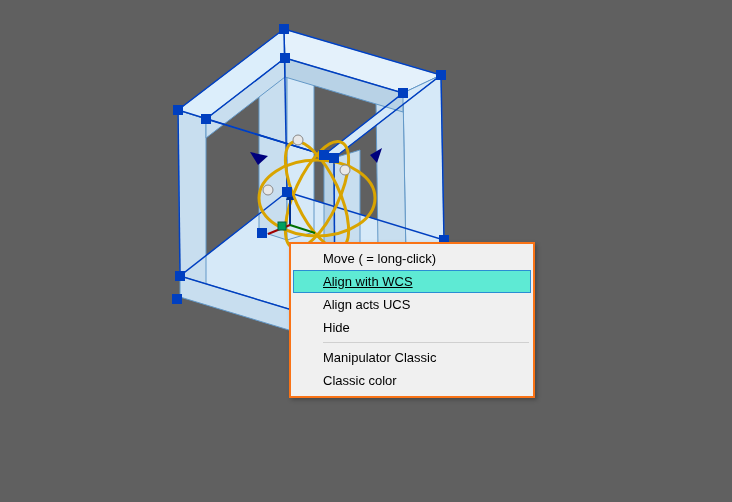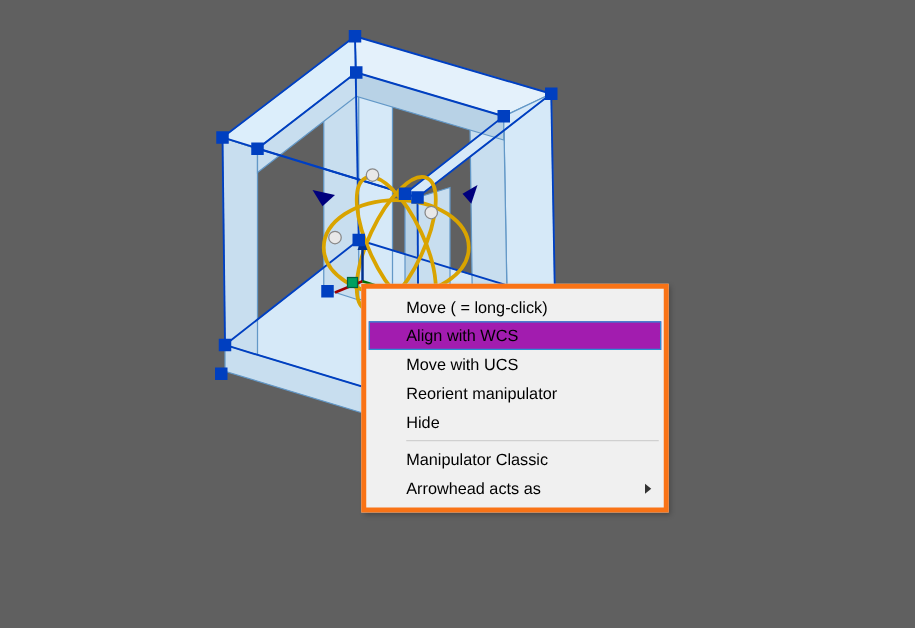--- a/index.html
+++ b/index.html
@@ -20,44 +20,45 @@
   inset: 0;
 }
 svg.model {
   position: absolute;
   left: 0;
   top: 0;
 }
 .menu {
   position: absolute;
   left: 289px;
-  top: 227px;
+  top: 242px;
   width: 246px;
   background: #f0f0f0;
-  border: 4px solid #f97316;
+  border: 2px solid #f97316;
   box-shadow: 2px 2px 4px rgba(0,0,0,0.25);
   padding: 3px 2px 4px 2px;
   box-sizing: border-box;
 }
 .menu-item {
   display: flex;
   align-items: center;
   height: 23px;
   padding-left: 30px;
   padding-right: 18px;
   color: #000;
   cursor: default;
   position: relative;
 }
 .menu-item.highlight {
-  background: #a21caf;
+  background: #5eead4;
   border: 1px solid #2a8dd4;
   height: 21px;
   padding-left: 29px;
   padding-right: 17px;
+  text-decoration: underline;
 }
 .menu-sep {
   height: 1px;
   background: #d0d0d0;
   margin: 3px 2px 3px 30px;
 }
 .submenu-arrow {
   position: absolute;
   right: 8px;
   top: 50%;
@@ -152,29 +153,25 @@
 </div>
 
 <div class="menu">
   <div class="menu-item">
       <span>Move ( = long-click)</span>
     </div>
   <div class="menu-item highlight">
       <span>Align with WCS</span>
     </div>
   <div class="menu-item">
-      <span>Move with UCS</span>
-    </div>
-  <div class="menu-item">
-      <span>Reorient manipulator</span>
+      <span>Align acts UCS</span>
     </div>
   <div class="menu-item">
       <span>Hide</span>
     </div>
   <div class="menu-sep"></div>
   <div class="menu-item">
       <span>Manipulator Classic</span>
     </div>
   <div class="menu-item">
-    <span>Arrowhead acts as</span>
-    <span class="submenu-arrow"></span>
-  </div>
+      <span>Classic color</span>
+    </div>
 </div>
 
 </body></html>

